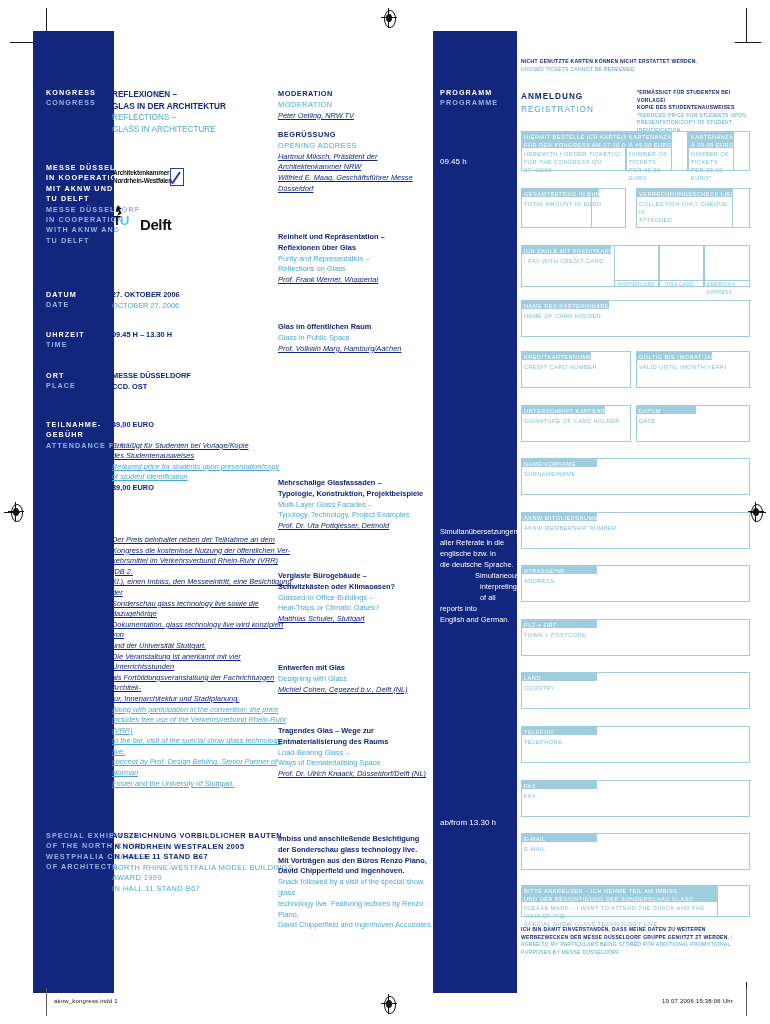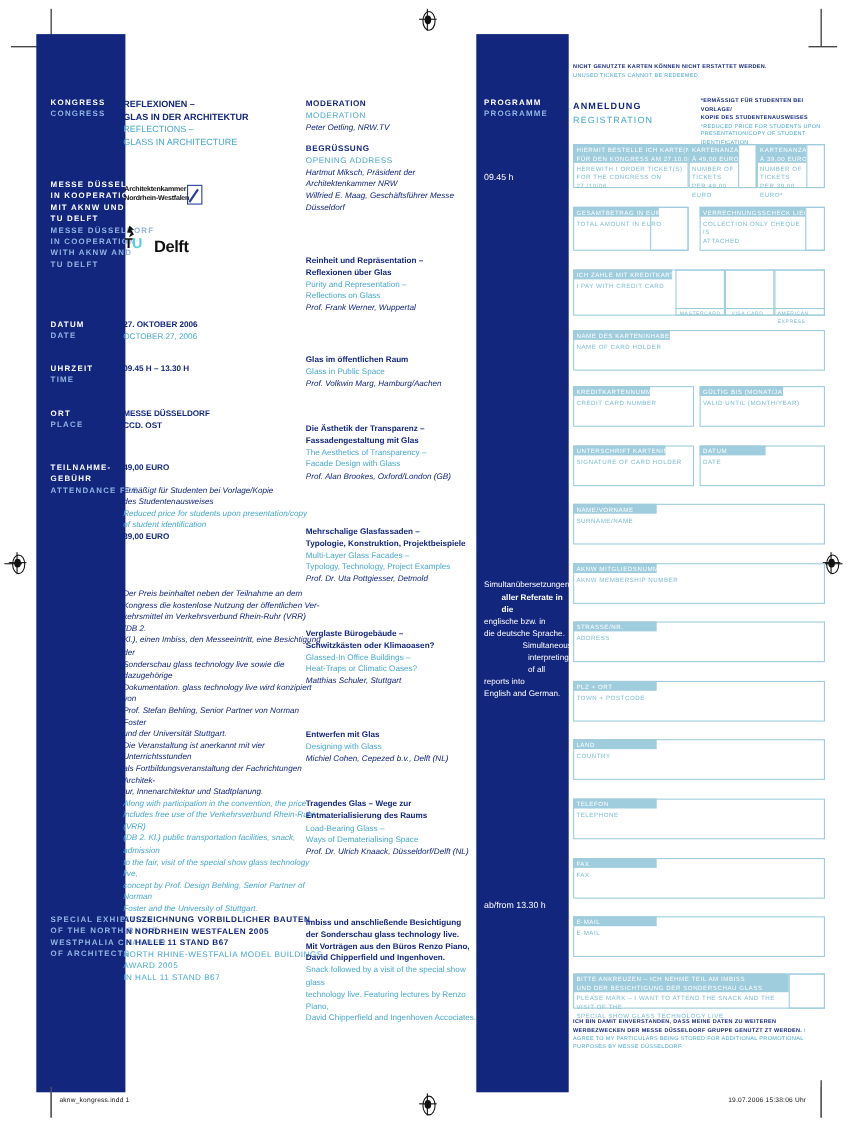--- a/index.html
+++ b/index.html
@@ -16,21 +16,21 @@
   .regmark .dot{position:absolute;left:5px;top:6px;width:6px;height:8px;background:#111;border-radius:50%;}
 
   
   .bluecol{position:absolute;background:#12267e;}
 
   
   .de{color:#12267e;font-weight:bold;}
   .en{color:#4aa8cf;}
   .wde{color:#ffffff;}
   .wen{color:#93b4e2;}
-  .it{font-style:italic;font-weight:normal;}
+  .it{font-style:italic;font-weight:normal;text-decoration:underline;}
 
   .lblcol{position:absolute;letter-spacing:1.1px;font-size:7.2px;line-height:10.4px;font-weight:bold;}
   .lblcol div{white-space:pre;}
 
   .colbody{position:absolute;font-size:7.4px;line-height:10.6px;}
   .sp{height:10px;}
 
   .prog{position:absolute;font-size:7.4px;line-height:10.8px;}
   .ftab{position:absolute;background:#9fcddd;color:#fff;font-size:5.6px;
         letter-spacing:.5px;line-height:8px;padding:1.5px 3px 1px 3px;box-sizing:border-box;white-space:nowrap;}
@@ -176,39 +176,37 @@
     <div class="de">39,00 EURO</div>
   </div>
 
   <div class="colbody" style="left:112px;top:535px;width:180px;">
     <div class="de it">Der Preis beinhaltet neben der Teilnahme an dem</div>
     <div class="de it">Kongress die kostenlose Nutzung der öffentlichen Ver-</div>
     <div class="de it">kehrsmittel im Verkehrsverbund Rhein-Ruhr (VRR) (DB 2.</div>
     <div class="de it">Kl.), einen Imbiss, den Messeeintritt, eine Besichtigung der</div>
     <div class="de it">Sonderschau glass technology live sowie die dazugehörige</div>
     <div class="de it">Dokumentation. glass technology live wird konzipiert von</div>
-    <div class="de it">Prof. Stefan Behling, Senior Partner von Norman Foster</div>
     <div class="de it">und der Universität Stuttgart.</div>
     <div class="de it">Die Veranstaltung ist anerkannt mit vier Unterrichtsstunden</div>
     <div class="de it">als Fortbildungsveranstaltung der Fachrichtungen Architek-</div>
     <div class="de it">tur, Innenarchitektur und Stadtplanung.</div>
     <div class="en it">Along with participation in the convention, the price</div>
     <div class="en it">includes free use of the Verkehrsverbund Rhein-Ruhr (VRR)</div>
-    <div class="en it">(DB 2. Kl.) public transportation facilities, snack, admission</div>
     <div class="en it">to the fair, visit of the special show glass technology live,</div>
     <div class="en it">concept by Prof. Design Behling, Senior Partner of Norman</div>
     <div class="en it">Foster and the University of Stuttgart.</div>
   </div>
 
   <div class="colbody" style="left:112px;top:831px;width:185px;">
     <div class="de" style="letter-spacing:.45px;">AUSZEICHNUNG VORBILDLICHER BAUTEN</div>
     <div class="de" style="letter-spacing:.45px;">IN NORDRHEIN WESTFALEN 2005</div>
     <div class="de" style="letter-spacing:.45px;">IN HALLE 11 STAND B67</div>
     <div class="en" style="letter-spacing:.45px;">NORTH RHINE-WESTFALIA MODEL BUILDINGS</div>
-    <div class="en" style="letter-spacing:.45px;">AWARD 2005</div>
+    <div class="en" style="letter-spacing:.45px;">AWARD 1999</div>
     <div class="en" style="letter-spacing:.45px;">IN HALL 11 STAND B67</div>
   </div>
 
   <div class="prog" style="left:278px;top:89px;width:150px;">
     <div class="de" style="letter-spacing:.5px;">MODERATION</div>
     <div class="en" style="letter-spacing:.5px;">MODERATION</div>
     <div class="de it">Peter Oetling, NRW.TV</div>
   </div>
 
   <div class="prog" style="left:278px;top:130px;width:150px;">
@@ -225,27 +223,20 @@
   </div>
 
   <div class="prog" style="left:278px;top:232px;width:150px;">
     <div class="de">Reinheit und Repräsentation –</div>
     <div class="de">Reflexionen über Glas</div>
     <div class="en">Purity and Representation –</div>
     <div class="en">Reflections on Glass</div>
     <div class="de it">Prof. Frank Werner, Wuppertal</div>
   </div>
 
-  <div class="prog" style="left:278px;top:385px;width:152px;">
-    <div class="de">Die Ästhetik der Transparenz –</div>
-    <div class="de">Fassadengestaltung mit Glas</div>
-    <div class="en">The Aesthetics of Transparency –</div>
-    <div class="en">Facade Design with Glass</div>
-    <div class="de it">Prof. Alan Brookes, Oxford/London (GB)</div>
-  </div>
 
   <div class="prog" style="left:278px;top:478px;width:152px;">
     <div class="de">Mehrschalige Glasfassaden –</div>
     <div class="de">Typologie, Konstruktion, Projektbeispiele</div>
     <div class="en">Multi-Layer Glass Facades –</div>
     <div class="en">Typology, Technology, Project Examples</div>
     <div class="de it">Prof. Dr. Uta Pottgiesser, Detmold</div>
   </div>
 
   <div class="prog" style="left:278px;top:571px;width:152px;">
@@ -284,21 +275,21 @@
     <div class="wde">PROGRAMM</div>
     <div class="wen">PROGRAMME</div>
   </div>
 
   <div class="colbody" style="left:440px;top:157px;width:75px;font-size:8px;">
     <div class="wde">09.45 h</div>
   </div>
 
   <div class="colbody" style="left:440px;top:526px;width:78px;line-height:11px;">
     <div class="wde" style="font-weight:normal;">Simultanübersetzungen</div>
-    <div class="wde" style="font-weight:bold;margin-left:16px;">aller Referate in die</div>
+    <div class="wde" style="font-weight:normal;">aller Referate in die</div>
     <div class="wde" style="font-weight:normal;">englische bzw. in</div>
     <div class="wde" style="font-weight:normal;">die deutsche Sprache.</div>
     <div class="wde" style="font-weight:normal;margin-left:35px;">Simultaneous</div>
     <div class="wde" style="font-weight:normal;margin-left:40px;">interpreting of all</div>
     <div class="wde" style="font-weight:normal;">reports into</div>
     <div class="wde" style="font-weight:normal;">English and German.</div>
   </div>
 
   <div class="colbody" style="left:440px;top:818px;width:78px;font-size:8px;">
     <div class="wde">ab/from 13.30 h</div>

